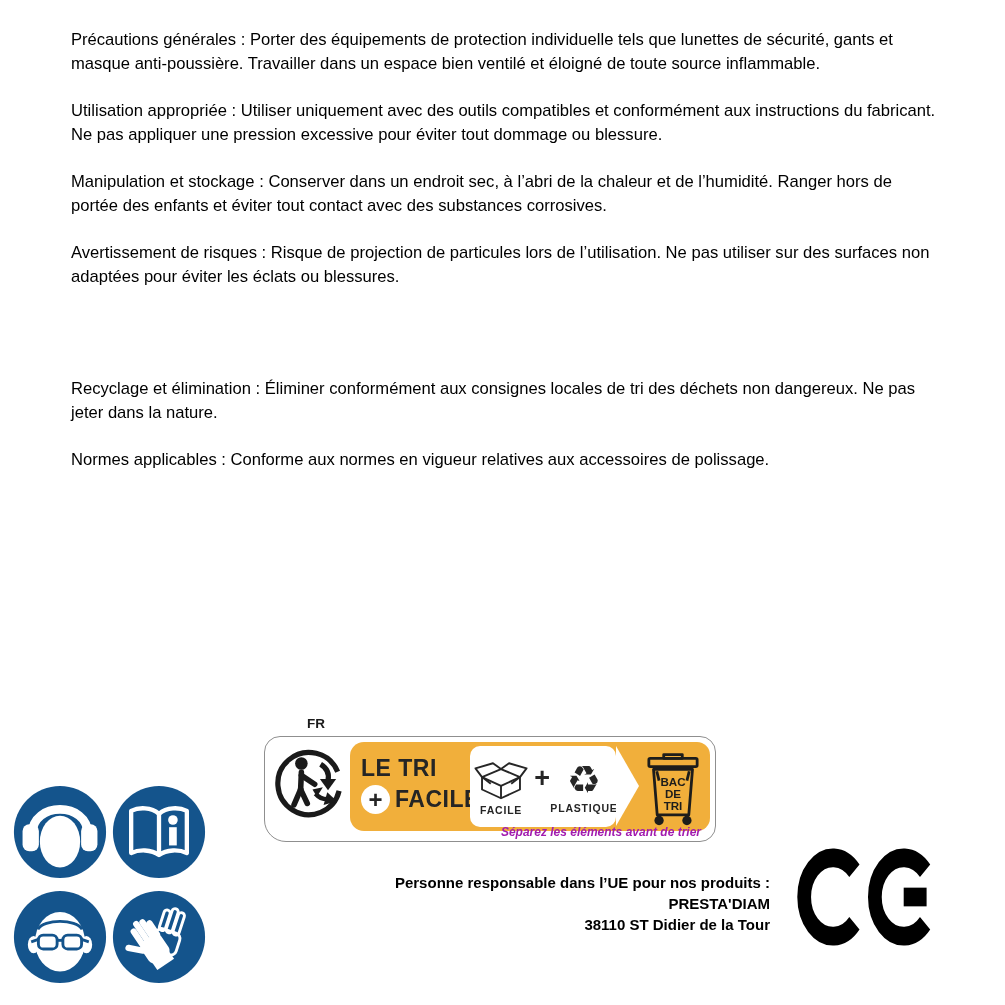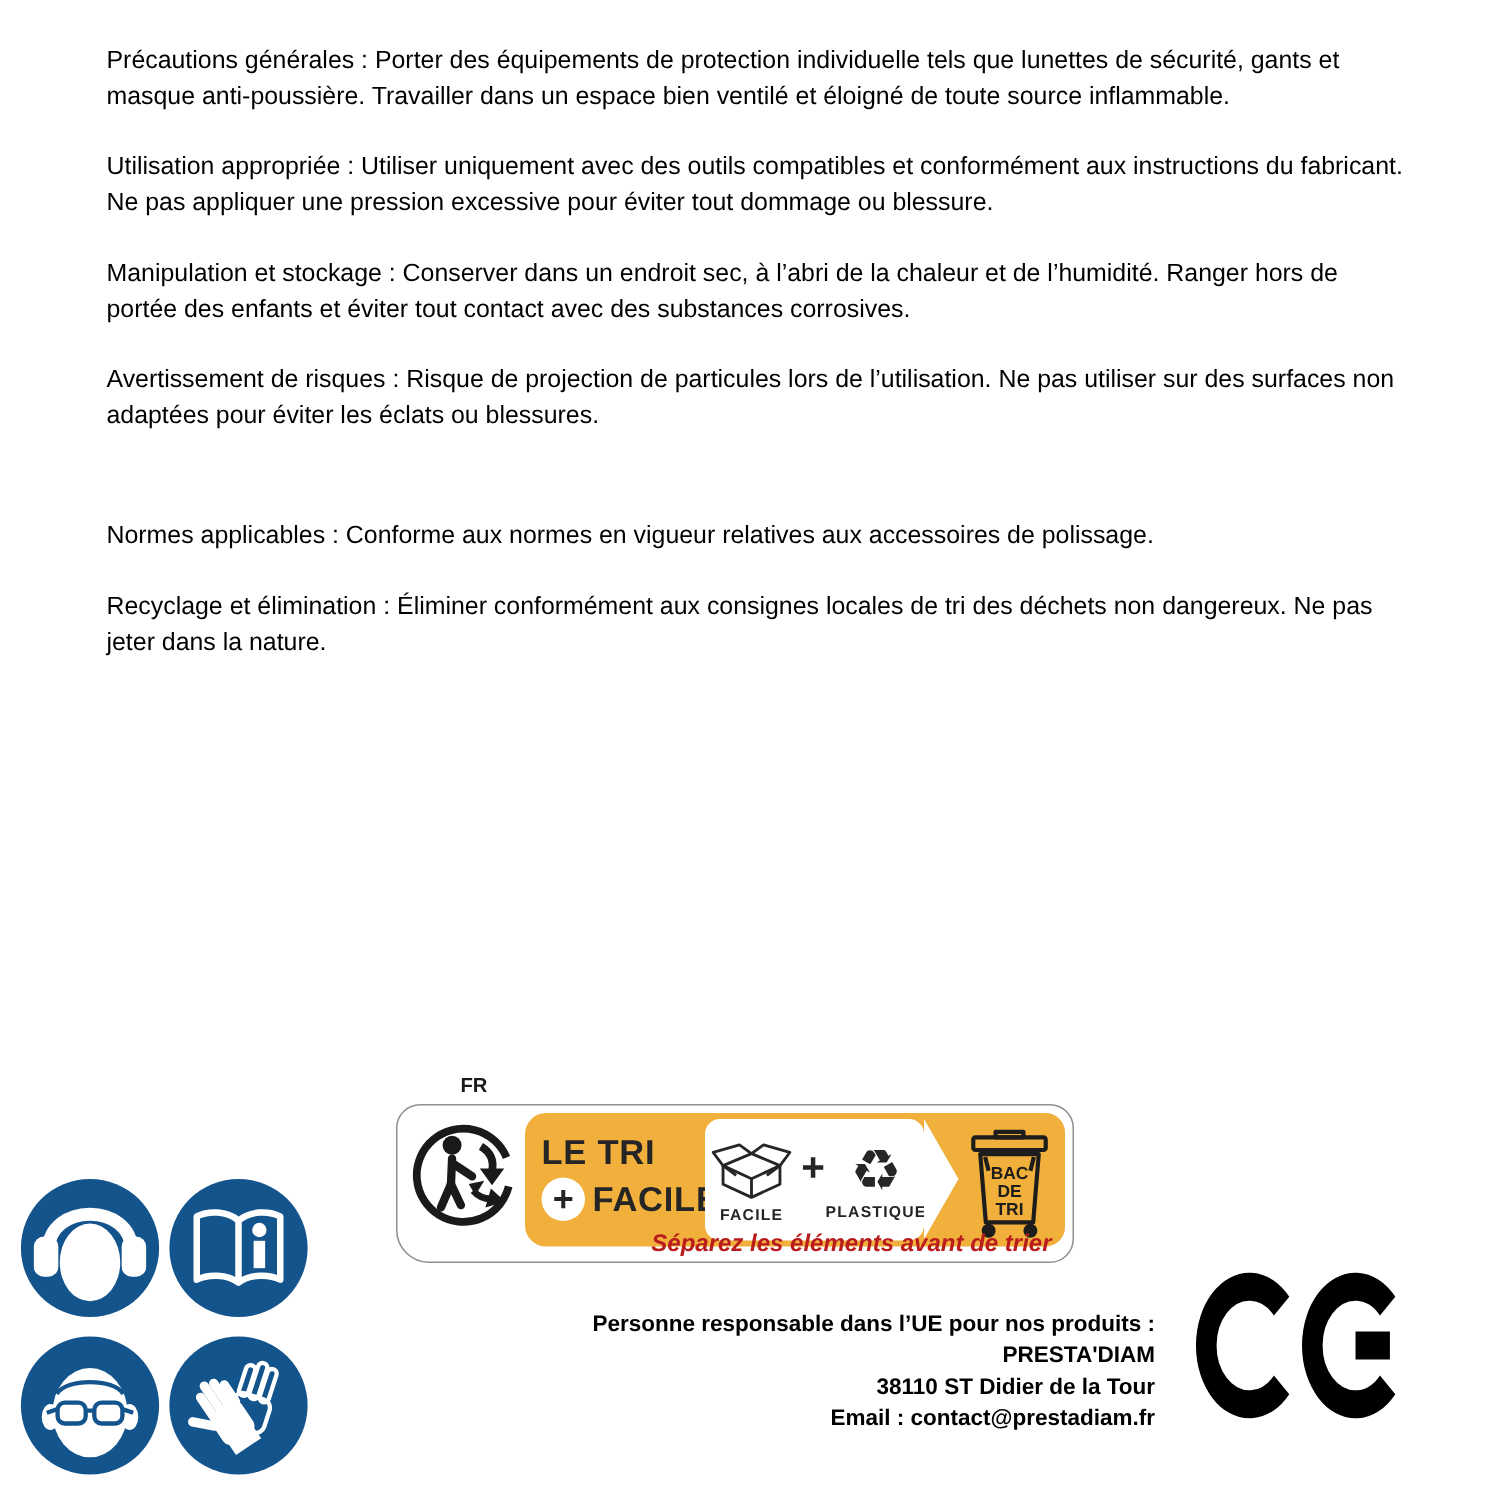--- a/index.html
+++ b/index.html
@@ -1,20 +1,20 @@
 <!DOCTYPE html>
 <html><head>
 <meta charset="utf-8">
 <style>
   html,body{margin:0;padding:0;width:1005px;height:1005px;background:#fff;overflow:hidden;
     font-family:"Liberation Sans",sans-serif;color:#000;}
   .doc{padding:28px 68px 0 71px;}
   .doc-title{font-size:14px;font-weight:bold;text-align:center;margin:0 0 37px 0;letter-spacing:.2px;}
   .doc p{font-size:16.6px;line-height:24px;margin:0 0 23px 0;}
-  .doc p.gap-after{margin-bottom:56px;}
+  .doc p.gap-after{margin-bottom:88px;}
 
   
   .abs{position:absolute;}
 
   
   .safety-grid{left:12px;top:784px;display:grid;grid-template-columns:96px 96px;
     grid-column-gap:3px;grid-row-gap:9px;}
   .safety-grid svg{display:block;}
 
   
@@ -34,39 +34,39 @@
     border-radius:10px;display:flex;align-items:center;justify-content:center;}
   .materials-panel::after{content:"";position:absolute;left:100%;top:0;
     border-top:40.5px solid transparent;border-bottom:40.5px solid transparent;
     border-left:23px solid #fff;}
   .material{display:flex;flex-direction:column;align-items:center;width:64px;}
   .material .mat-label{font-size:10.5px;font-weight:700;letter-spacing:.8px;color:#252525;margin-top:2px;}
   .mid-plus{font-size:27px;font-weight:800;color:#252525;margin:-16px 2px 0 2px;}
   .recycle-glyph{font-family:"DejaVu Sans",sans-serif;font-size:38px;line-height:40px;color:#262626;}
   .bin-svg{position:absolute;right:9px;top:7px;}
   .separez{position:absolute;right:14px;bottom:2px;font-style:italic;font-weight:700;
-    font-size:16px;color:#b91c1c;}
+    font-size:12px;color:#a21caf;}
 
   
   .contact{left:230px;top:872px;width:540px;text-align:right;font-size:15px;font-weight:bold;line-height:21px;}
   .contact div{white-space:nowrap;}
 
   
   .ce-mark{left:797px;top:848px;}
 </style>
 </head>
 <body>
 
 <div class="doc">
   <p>Précautions générales : Porter des équipements de protection individuelle tels que lunettes de sécurité, gants et masque anti-poussière. Travailler dans un espace bien ventilé et éloigné de toute source inflammable.</p>
   <p>Utilisation appropriée : Utiliser uniquement avec des outils compatibles et conformément aux instructions du fabricant. Ne pas appliquer une pression excessive pour éviter tout dommage ou blessure.</p>
   <p>Manipulation et stockage : Conserver dans un endroit sec, à l’abri de la chaleur et de l’humidité. Ranger hors de portée des enfants et éviter tout contact avec des substances corrosives.</p>
   <p class="gap-after">Avertissement de risques : Risque de projection de particules lors de l’utilisation. Ne pas utiliser sur des surfaces non adaptées pour éviter les éclats ou blessures.</p>
+  <p>Recyclage et élimination : Éliminer conformément aux consignes locales de tri des déchets non dangereux. Ne pas jeter dans la nature.</p>
   <p>Normes applicables : Conforme aux normes en vigueur relatives aux accessoires de polissage.</p>
-  <p>Recyclage et élimination : Éliminer conformément aux consignes locales de tri des déchets non dangereux. Ne pas jeter dans la nature.</p>
 </div>
 
 <div class="abs safety-grid">
 
   <svg width="96" height="96" viewBox="0 0 100 100">
     <circle cx="50" cy="50" r="48" fill="#14548C"></circle>
     <path d="M21,52 C21,18 79,18 79,52" stroke="#fff" stroke-width="9" fill="none"></path>
     <ellipse cx="50" cy="60" rx="21" ry="27" fill="#fff"></ellipse>
     <rect x="11" y="42" width="17" height="28" rx="7" fill="#fff"></rect>
     <rect x="72" y="42" width="17" height="28" rx="7" fill="#fff"></rect>
@@ -185,20 +185,19 @@
     </svg>
   </div>
 
   <div class="separez">Séparez les éléments avant de trier</div>
 </div>
 
 <div class="abs contact">
   <div>Personne responsable dans l’UE pour nos produits :</div>
   <div>PRESTA'DIAM</div>
   <div>38110 ST Didier de la Tour</div>
-  <div>Email : contact@prestadiam.fr</div>
 </div>
 
 <svg class="abs ce-mark" width="144" height="98" viewBox="0 0 220 110" preserveAspectRatio="none">
   <path d="M87.7,25.6 A44,44 0 1 0 87.7,84.4" fill="none" stroke="#000" stroke-width="21"></path>
   <path d="M195.7,25.6 A44,44 0 1 0 195.7,84.4" fill="none" stroke="#000" stroke-width="21"></path>
   <line x1="163" y1="55" x2="198" y2="55" stroke="#000" stroke-width="21"></line>
 </svg>
 
 </body></html>

